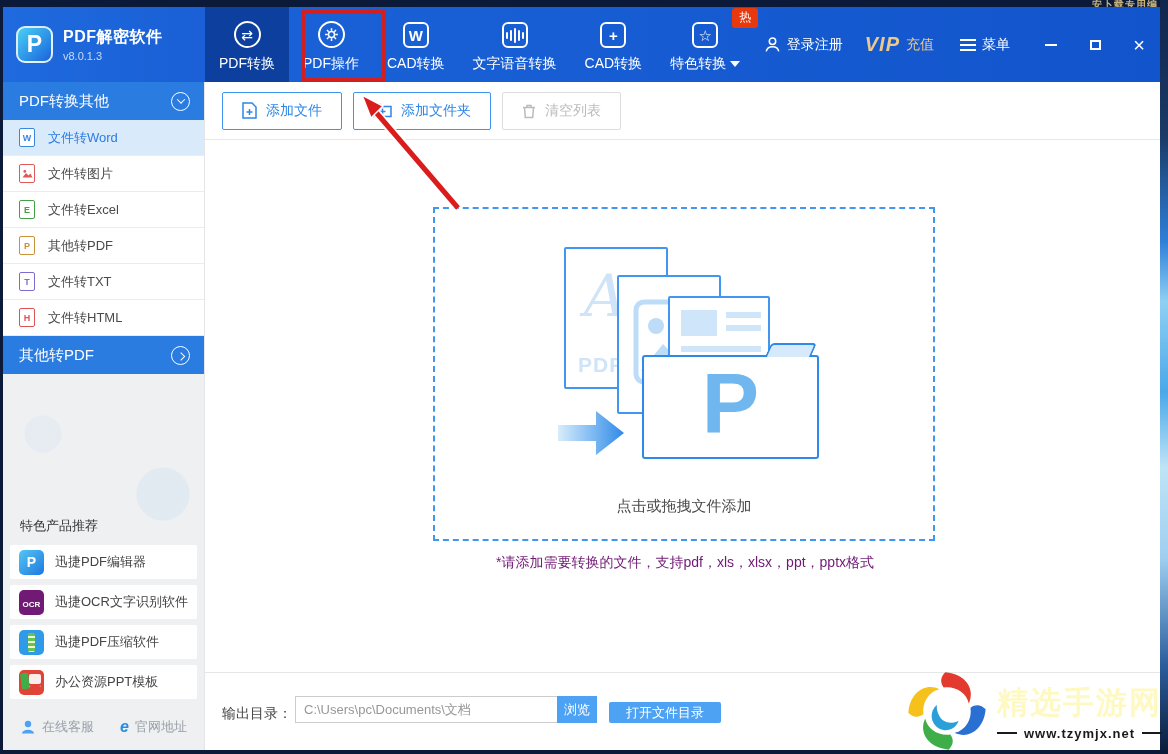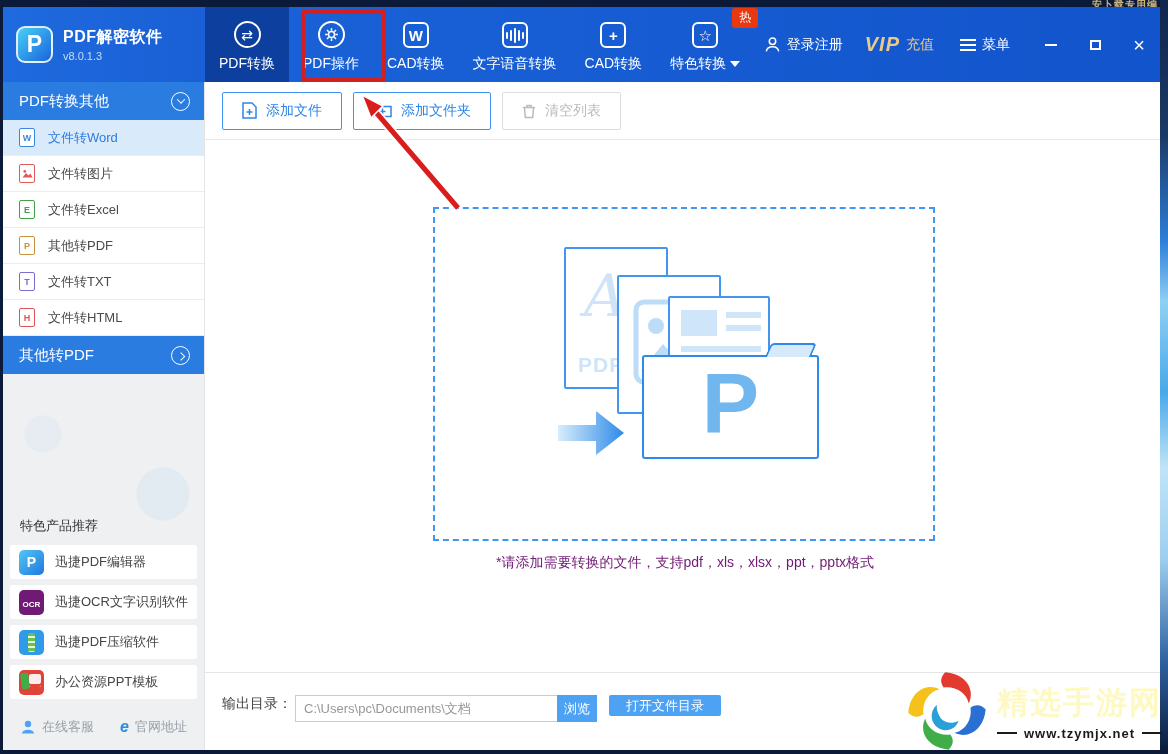--- a/index.html
+++ b/index.html
@@ -106,21 +106,21 @@
   .d3-line { position:absolute; height:6px; background:#cfe6fa; }
   .folder { position:absolute; left:207px; top:146px; width:177px; height:104px; background:#fff; border:2.5px solid #2e8ae8; border-radius:3px; z-index:4; }
   .folder-tab { position:absolute; top:-14px; right:3px; width:46px; height:14px; background:#d7eafc; border:2.5px solid #2e8ae8; border-bottom:none;
      border-radius:4px 4px 0 0; transform:skewX(-24deg); z-index:3; }
   .folder-p { position:absolute; left:50%; top:46%; transform:translate(-50%,-50%); font-size:86px; font-weight:900; color:#6fb7ee; line-height:1; }
   .dz-arrow { position:absolute; left:123px; top:200px; z-index:5; }
   .dz-caption { position:absolute; left:0; right:0; top:288px; text-align:center; font-size:15px; color:#4a4a4a; }
   .dz-note { position:absolute; left:100px; top:472px; width:760px; text-align:center; font-size:14px; color:#701a75; white-space:nowrap; }
 
   .out-divider { position:absolute; left:0; right:0; top:590px; border-top:1px solid #e6e6e6; }
-  .out-row { position:absolute; left:17px; top:613px; height:28px; display:flex; align-items:flex-start; }
+  .out-row { position:absolute; left:17px; top:613px; height:28px; display:flex; align-items:flex-end; }
   .out-label { font-size:14px; color:#444; margin-right:3px; white-space:nowrap; }
   .out-input { width:262px; height:27px; border:1px solid #ccc; border-right:none; font-size:13px; color:#979797; padding:0 8px;
      font-family:"Liberation Sans","DejaVu Sans",sans-serif; outline:none; }
   .btn-browse { width:40px; height:27px; background:#4da2f3; color:#fff; font-size:13px; border:none; cursor:pointer; }
   .btn-open { height:21px; padding:0 17px; background:#4da2f3; color:#fff; font-size:13px; border:none; border-radius:2px; margin-left:12px; cursor:pointer; }
 
   
   .anno-rect { position:absolute; left:301px; top:10px; width:85px; height:72px; border:4px solid #d21f1f; z-index:70; pointer-events:none; }
   .anno-svg { position:absolute; left:0; top:0; width:1168px; height:754px; z-index:70; pointer-events:none; }
 
@@ -371,20 +371,21 @@
           </div>
           <svg class="dz-arrow" width="66" height="48" viewBox="0 0 66 48">
             <defs>
                 <linearGradient id="ag" x1="0" y1="0" x2="1" y2="0">
               <stop offset="0" stop-color="#d8edfc"></stop>
                   <stop offset="1" stop-color="#2e8ae8"></stop>
             </linearGradient>
               </defs>
             <path d="M0,16 L38,16 L38,2 L66,24 L38,46 L38,32 L0,32 Z" fill="url(#ag)"></path>
           </svg>
+          <div class="dz-caption">点击或拖拽文件添加</div>
         </div>
 
         <div class="dz-note">*请添加需要转换的文件，支持pdf，xls，xlsx，ppt，pptx格式</div>
 
         <div class="out-divider"></div>
         <div class="out-row">
           <span class="out-label">输出目录：</span>
           <input class="out-input" type="text" value="C:\Users\pc\Documents\文档" style="">
           <button class="btn-browse">浏览</button>
           <button class="btn-open">打开文件目录</button>

